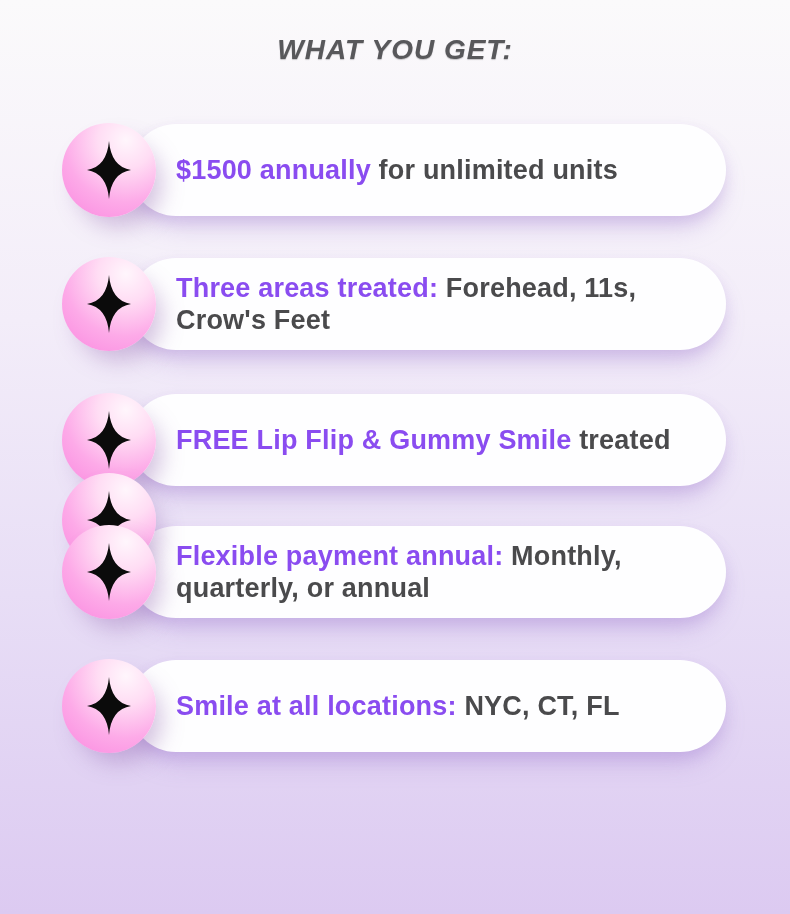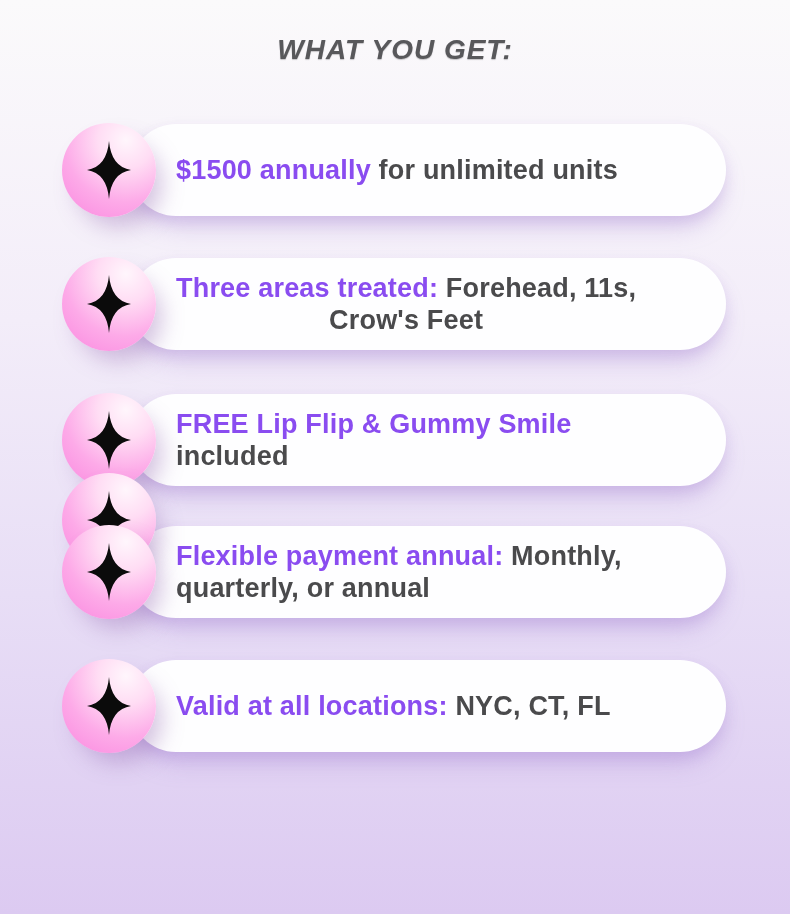--- a/index.html
+++ b/index.html
@@ -37,21 +37,21 @@
     text-shadow: 0 1px 1px rgba(40,40,45,0.25);
   }
 
   .rows { margin-top: 50px; }
 
   .row {
     position: relative;
     width: 709px;
   }
   .row-1 { margin-bottom: 42px; }
-  .row-2 { margin-bottom: 44px; text-align: center; }
+  .row-2 { margin-bottom: 44px; }
   .row-3 { margin-bottom: 34px; }
   .row-4 { margin-bottom: 40px; }
   .row-5 { margin-bottom: 42px; }
   .row-6 { margin-bottom: 0; }
 
   .pill {
     margin-left: 130px;
     width: 596px;
     min-height: 92px;
     background: #fefeff;
@@ -130,21 +130,21 @@
       </div>
     </div>
 
     <div class="row row-3">
       <div class="bullet">
         <svg class="sparkle" width="54" height="60" viewBox="-27 -30 54 60">
           <path d="M0,-29 Q2.2,-3.2 22,0 Q2.2,3.2 0,29 Q-2.2,3.2 -22,0 Q-2.2,-3.2 0,-29 Z" fill="#0b0b0b"></path>
         </svg>
       </div>
       <div class="pill">
-        <p class="pill-text"><span class="highlight">FREE Lip Flip &amp; Gummy Smile</span><span> included</span></p>
+        <p class="pill-text"><span class="highlight">FREE Lip Flip &amp; Gummy Smile</span><span> treated</span></p>
       </div>
     </div>
 
     <div class="row row-4">
       <div class="bullet">
         <svg class="sparkle" width="54" height="60" viewBox="-27 -30 54 60">
           <path d="M0,-29 Q2.2,-3.2 22,0 Q2.2,3.2 0,29 Q-2.2,3.2 -22,0 Q-2.2,-3.2 0,-29 Z" fill="#0b0b0b"></path>
         </svg>
       </div>
     </div>
@@ -161,18 +161,18 @@
       </div>
     </div>
 
     <div class="row row-6">
       <div class="bullet">
         <svg class="sparkle" width="54" height="60" viewBox="-27 -30 54 60">
           <path d="M0,-29 Q2.2,-3.2 22,0 Q2.2,3.2 0,29 Q-2.2,3.2 -22,0 Q-2.2,-3.2 0,-29 Z" fill="#0b0b0b"></path>
         </svg>
       </div>
       <div class="pill">
-        <p class="pill-text"><span class="highlight">Valid at all locations:</span><span> NYC, CT, FL</span></p>
+        <p class="pill-text"><span class="highlight">Smile at all locations:</span><span> NYC, CT, FL</span></p>
       </div>
     </div>
 
   </div>
 </div>
 
 </body></html>

